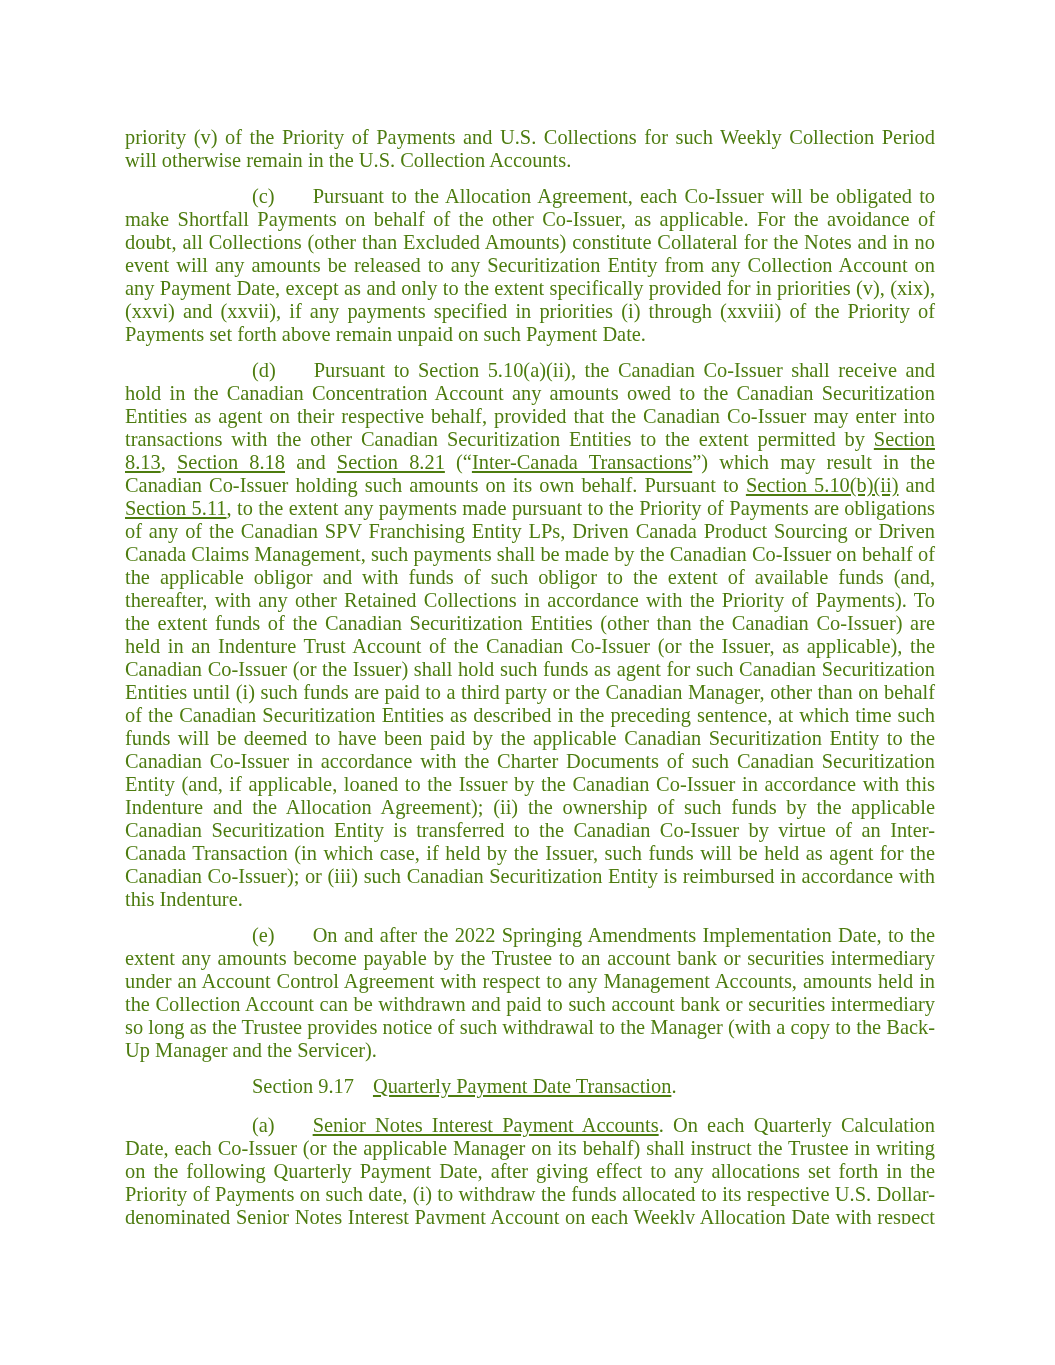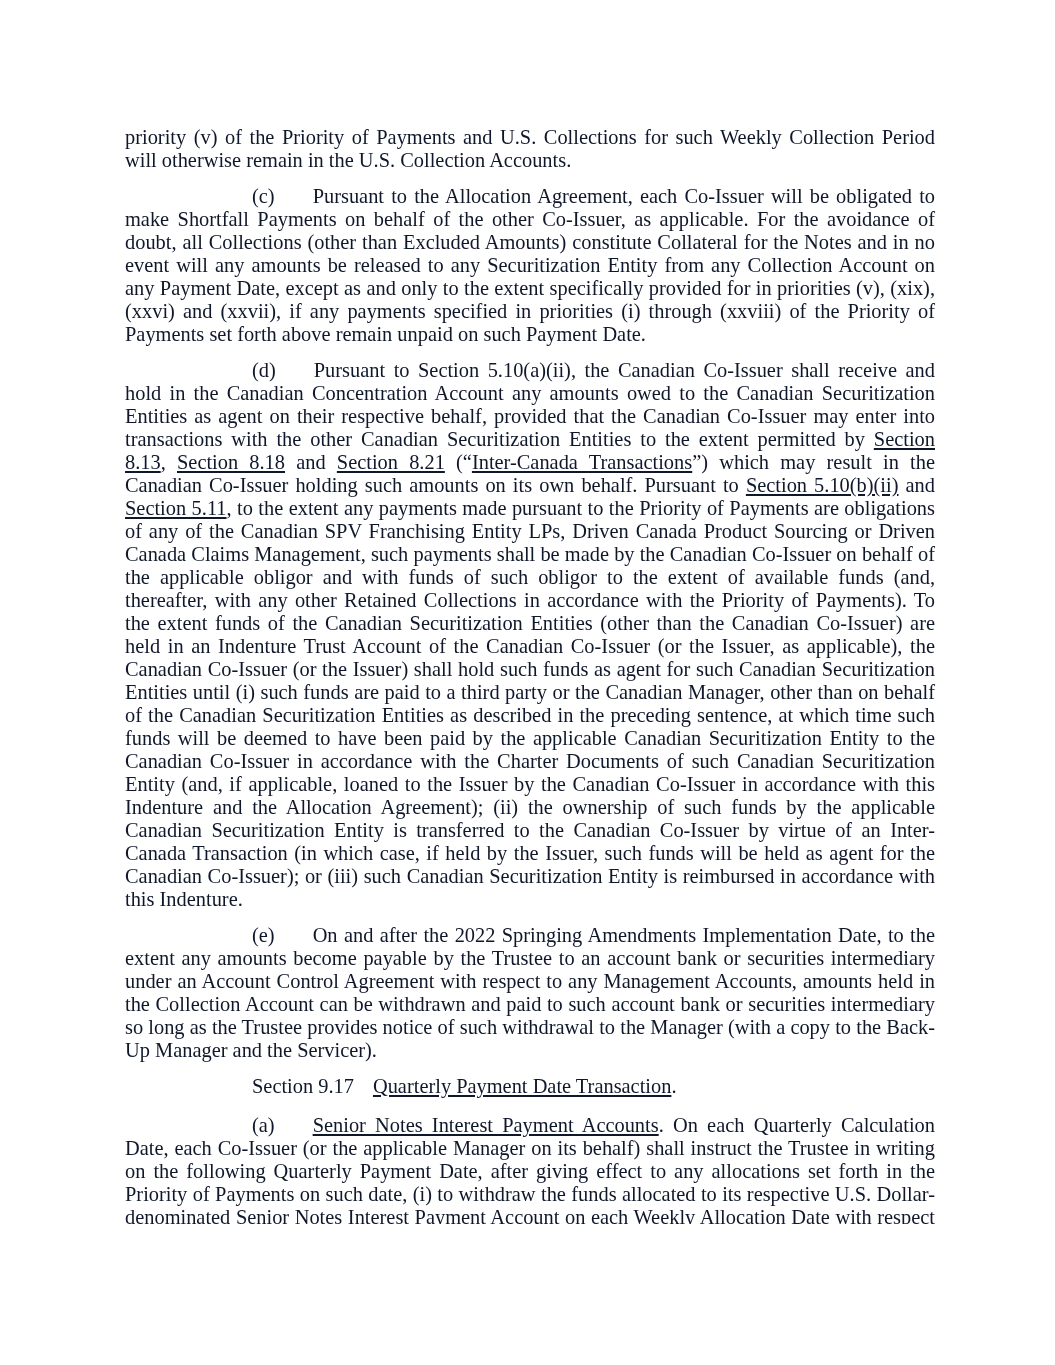--- a/index.html
+++ b/index.html
@@ -7,21 +7,21 @@
     padding: 0;
     background: #ffffff;
   }
   .page {
     position: relative;
     width: 1055px;
     height: 1224px;
     background: #ffffff;
     overflow: hidden;
     font-family: "Liberation Serif", "DejaVu Serif", serif;
-    color: #0f172a;
+    color: #4d7c0f;
   }
   .doc-body {
     position: absolute;
     left: 125px;
     top: 126px;
     width: 810px;
     font-size: 20.4px;
     line-height: 23px;
     text-align: justify;
   }

